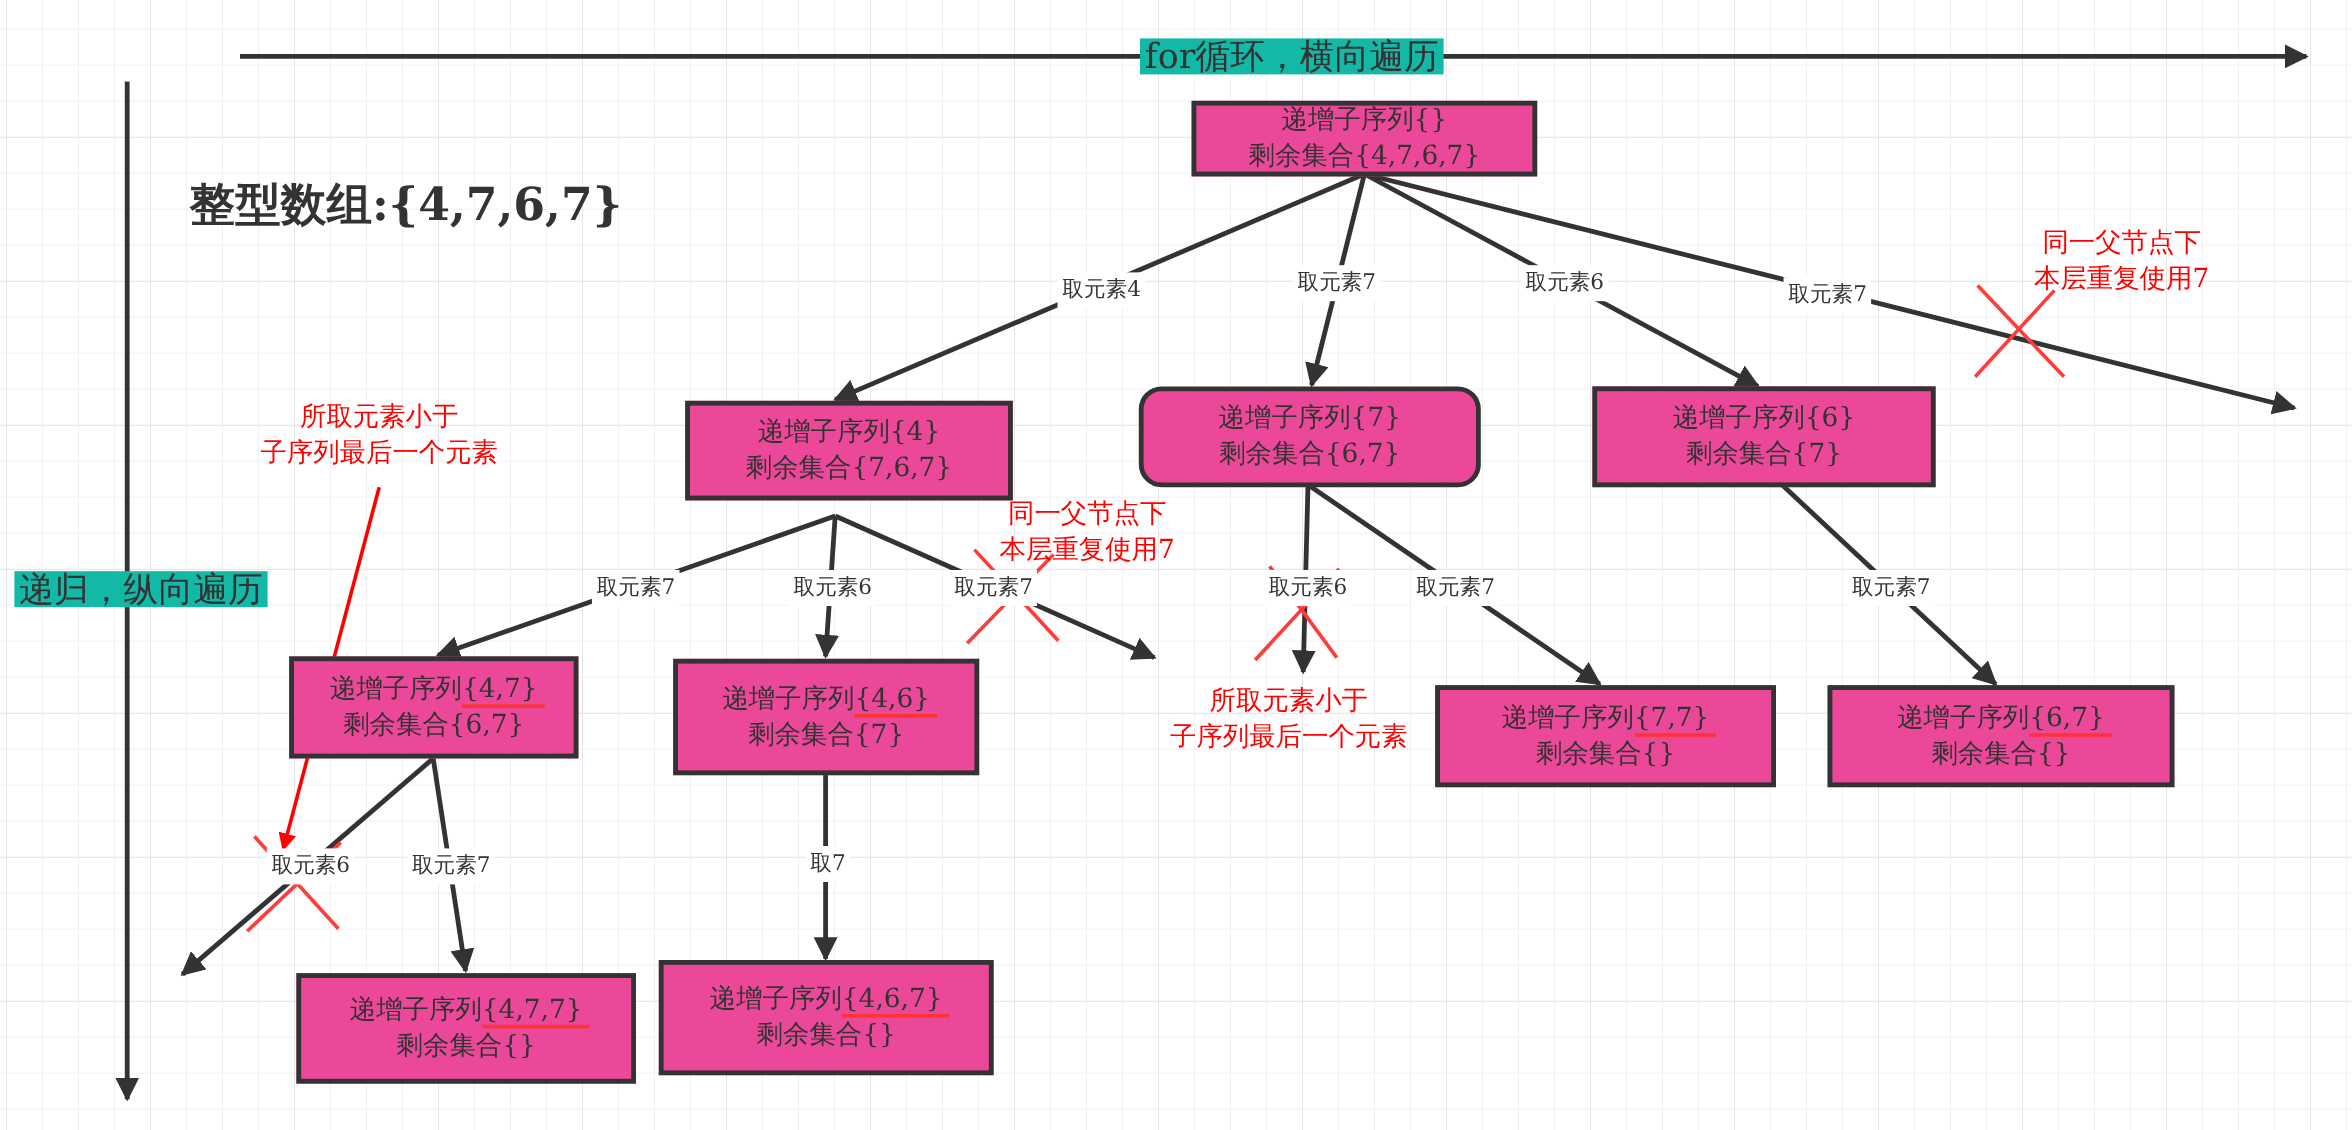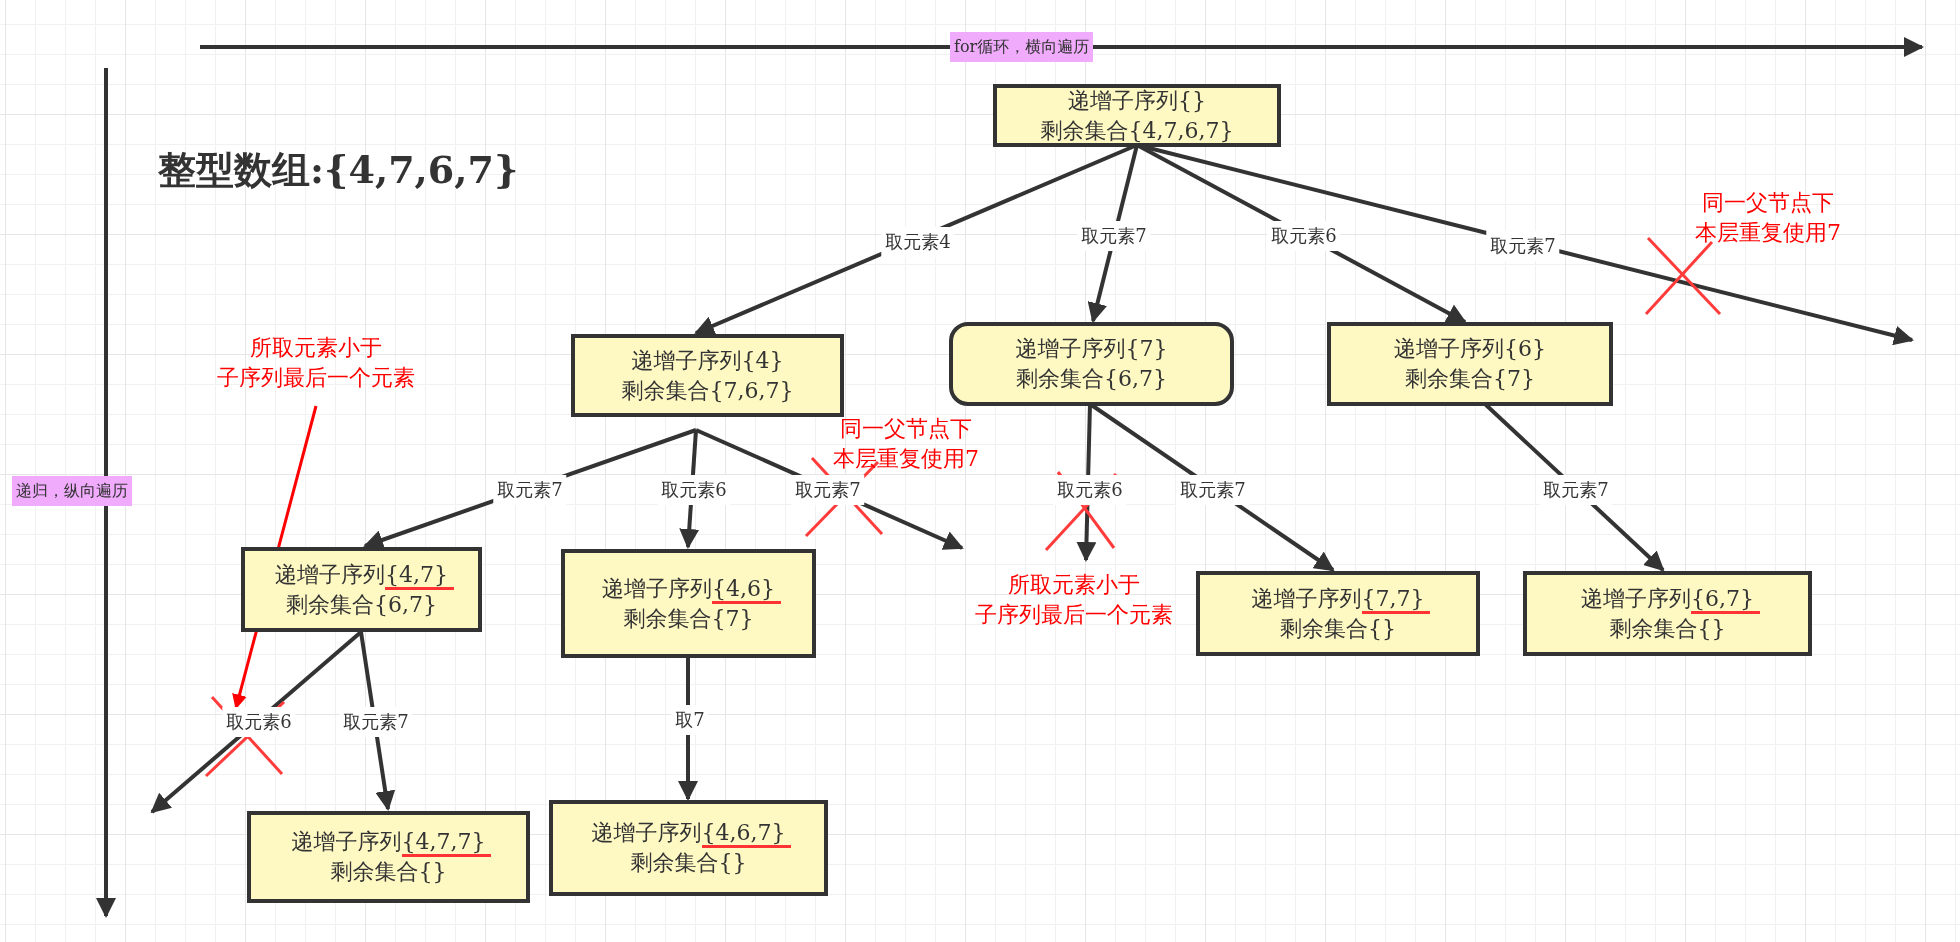--- a/index.html
+++ b/index.html
@@ -12,21 +12,21 @@
       linear-gradient(to right, #f1f1f1 1px, transparent 1px),
       linear-gradient(to bottom, #f1f1f1 1px, transparent 1px);
     background-size: 120px 120px, 120px 120px, 30px 30px, 30px 30px;
     background-position: 5px -6px, 5px -6px, 5px -6px, 5px -6px;
     font-family: "DejaVu Serif", "Liberation Serif", serif;
     color: #333333;
   }
   svg#wires { position: absolute; left: 0; top: 0; }
   .node {
     position: absolute; box-sizing: border-box;
-    border: 4px solid #333333; background: #fef9c3;
+    border: 4px solid #333333; background: #ec4899;
     display: flex; flex-direction: column; align-items: center; justify-content: center;
     font-size: 22px; line-height: 30px; color: #333333; text-align: center;
   }
   .node .l1, .node .l2 { white-space: nowrap; }
   .node .seq-set { position: relative; display: inline-block; }
   .node .seq-set.underlined::after {
     content: ""; position: absolute; left: 0; right: -6px; bottom: 0px;
     height: 3px; background: #ff3333;
   }
   .edge-label {
@@ -35,21 +35,21 @@
   }
   .note {
     position: absolute; color: #ff0000; font-size: 22px; line-height: 30px;
     text-align: center; white-space: nowrap; transform: translateX(-50%);
   }
   .title {
     position: absolute; left: 158px; top: 146px; font-size: 38px; font-weight: bold;
     color: #333333; white-space: nowrap; line-height: 48px;
   }
   .axis-label {
-    position: absolute; background: #f0abfc; font-size: 16px; line-height: 30px;
+    position: absolute; background: #14b8a6; font-size: 29px; line-height: 30px;
     padding: 0 4px; white-space: nowrap; color: #333333;
   }
 </style>
 </head>
 <body>
 
 <svg id="wires" width="1960" height="942">
   <defs>
     <marker id="ah" viewBox="0 0 10 10" refX="9" refY="5" markerWidth="5" markerHeight="5" orient="auto-start-reverse" markerUnits="strokeWidth">
       <path d="M0,0 L10,5 L0,10 Z" fill="#333333"></path>
@@ -124,21 +124,21 @@
 <div class="node" style="left:1327px; top:322px; width:286px; height:84px;">
   <div class="l1"><span>递增子序列</span><span class="seq-set">{6}</span></div>
   <div class="l2"><span>剩余集合</span><span>{7}</span></div>
 </div>
 
 <div class="node" style="left:241px; top:547px; width:241px; height:85px;">
   <div class="l1"><span>递增子序列</span><span class="seq-set underlined">{4,7}</span></div>
   <div class="l2"><span>剩余集合</span><span>{6,7}</span></div>
 </div>
 
-<div class="node" style="left:561px; top:549px; width:255px; height:109px;">
+<div class="node" style="left:561px; top:549px; width:255px; height:97px;">
   <div class="l1"><span>递增子序列</span><span class="seq-set underlined">{4,6}</span></div>
   <div class="l2"><span>剩余集合</span><span>{7}</span></div>
 </div>
 
 <div class="node" style="left:1196px; top:571px; width:284px; height:85px;">
   <div class="l1"><span>递增子序列</span><span class="seq-set underlined">{7,7}</span></div>
   <div class="l2"><span>剩余集合</span><span>{}</span></div>
 </div>
 
 <div class="node" style="left:1523px; top:571px; width:289px; height:85px;align-items:center;">

